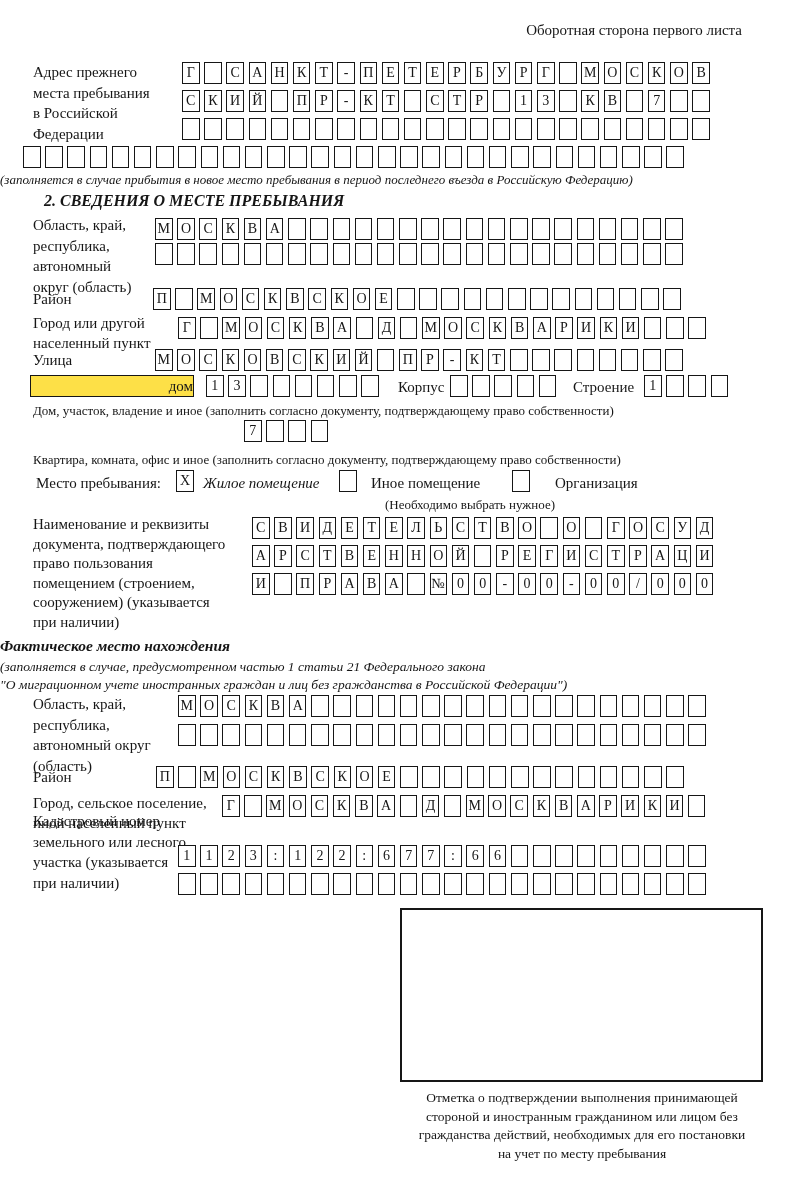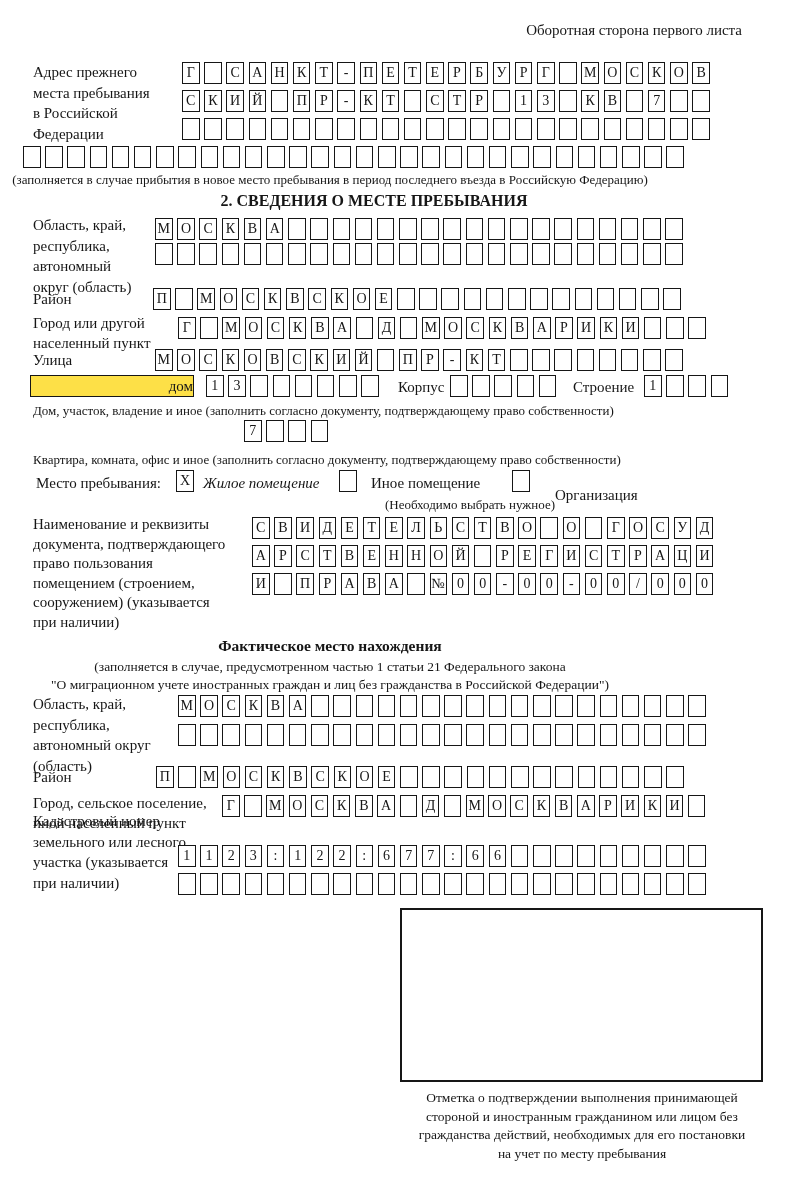--- a/index.html
+++ b/index.html
@@ -1,20 +1,20 @@
 <!DOCTYPE html>
 <html><head>
 <meta charset="utf-8">
 <style>
   html,body{margin:0;padding:0;background:#ffffff;}
   .page{position:relative;width:800px;height:1180px;background:#ffffff;
         font-family:"Liberation Serif",serif;color:#161616;overflow:hidden;}
   .lbl{position:absolute;font-size:15px;line-height:20.5px;white-space:pre-line;}
   .note{position:absolute;font-size:13px;line-height:16px;white-space:pre-line;}
-  .center{left:0;width:660px;text-align:center;}
+  .center{left:0;width:660px;font-style:italic;}
   .bold{font-weight:bold;}
   .strip{position:absolute;display:flex;}
   .cell{flex:none;width:15.5px;height:19.5px;border:1.8px solid #161616;margin-right:4.7px;
         font-size:14px;line-height:19.5px;text-align:center;background:#fff;}
   .wbox{position:absolute;height:20px;border:1.8px solid #161616;text-align:right;
         font-size:15px;line-height:20px;background:#fde047;}
   .cbox{position:absolute;width:16px;height:20px;border:1.8px solid #161616;text-align:center;
         font-size:14px;line-height:20px;background:#fff;}
   .inline-lbl{position:absolute;font-size:15px;line-height:20px;white-space:nowrap;}
   .bigbox{position:absolute;left:400px;top:908px;width:359px;height:170px;border:2px solid #161616;background:#fff;}
@@ -324,21 +324,21 @@
       <span class="cell"></span>
     </div>
   <div class="note" style="left:33px;top:452px;">Квартира, комната, офис и иное (заполнить согласно документу, подтверждающему право собственности)</div>
 
   <div class="inline-lbl" style="left:36px;top:473px;">Место пребывания:</div>
   <div class="cbox" style="left:176px;top:470px;">X</div>
   <div class="inline-lbl" style="left:203px;top:473px;font-style:italic;">Жилое помещение</div>
   <div class="cbox" style="left:339px;top:470px;"></div>
   <div class="inline-lbl" style="left:371px;top:473px;">Иное помещение</div>
   <div class="cbox" style="left:512px;top:470px;"></div>
-  <div class="inline-lbl" style="left:555px;top:473px;margin-top:12px;">Организация</div>
+  <div class="inline-lbl" style="left:555px;top:473px;">Организация</div>
   <div class="note" style="left:140px;top:497px;width:660px;text-align:center;">(Необходимо выбрать нужное)</div>
 
   <div class="lbl" style="left:33px;top:515px;line-height:19.5px;">Наименование и реквизиты
 документа, подтверждающего
 право пользования
 помещением (строением,
 сооружением) (указывается
 при наличии)</div>
   <div class="strip" style="left:252px;top:517px;">
       <span class="cell">С</span>

